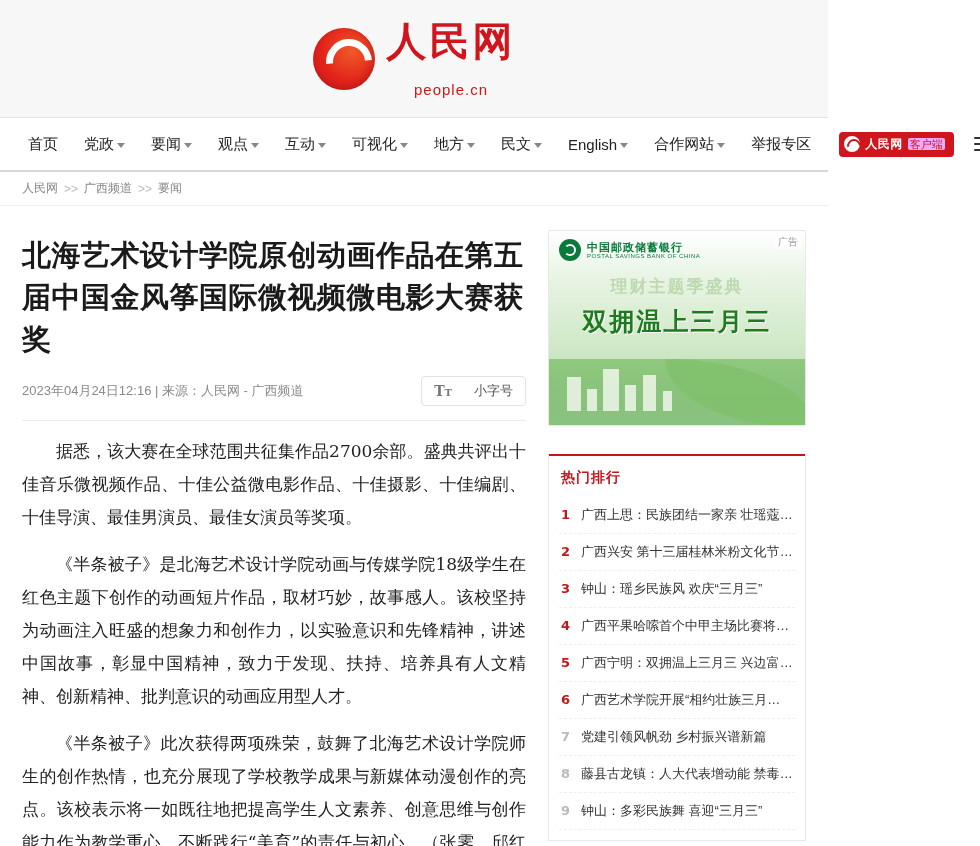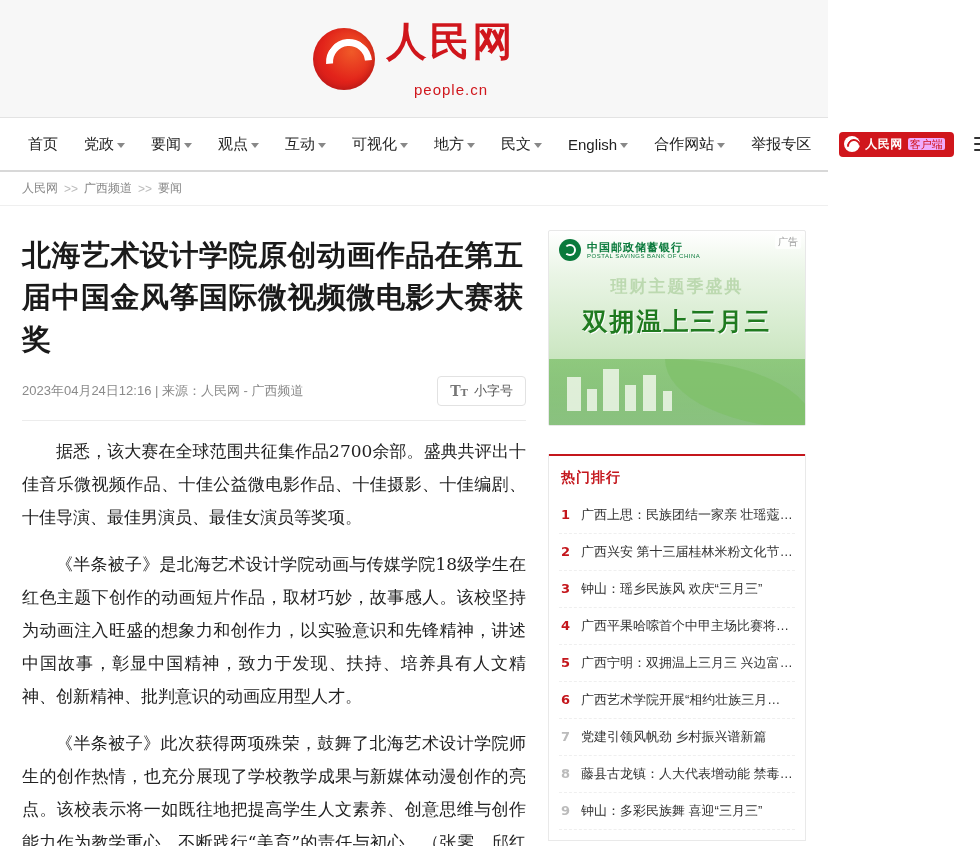--- a/index.html
+++ b/index.html
@@ -119,21 +119,21 @@
     letter-spacing: .5px;
   }
   .meta-row {
     display: flex; align-items: center; justify-content: space-between;
     border-bottom: 1px solid #ececec; padding-bottom: 14px; margin-bottom: 8px;
   }
   .meta { font-size: 13px; color: #8a8a8a; }
   .fontsize-btn {
     border: 1px solid #e2e2e2; border-radius: 4px;
     padding: 5px 12px; font-size: 13px; color: #555;
-    display: flex; align-items: center; gap: 6px; cursor: pointer; background:#fff;
+    display: flex; align-items: center; gap: 22px; cursor: pointer; background:#fff;
   }
   .fontsize-btn .tt {
     font-family: "DejaVu Serif", serif; font-weight: bold; font-size: 14px; color:#777;
   }
   .fontsize-btn .tt small { font-size: 10px; }
 
   .article p {
     font-family: "DejaVu Serif", serif;
     font-size: 17px; line-height: 33px; color: #222;
     margin: 14px 0; text-align: justify; text-indent: 2em;

